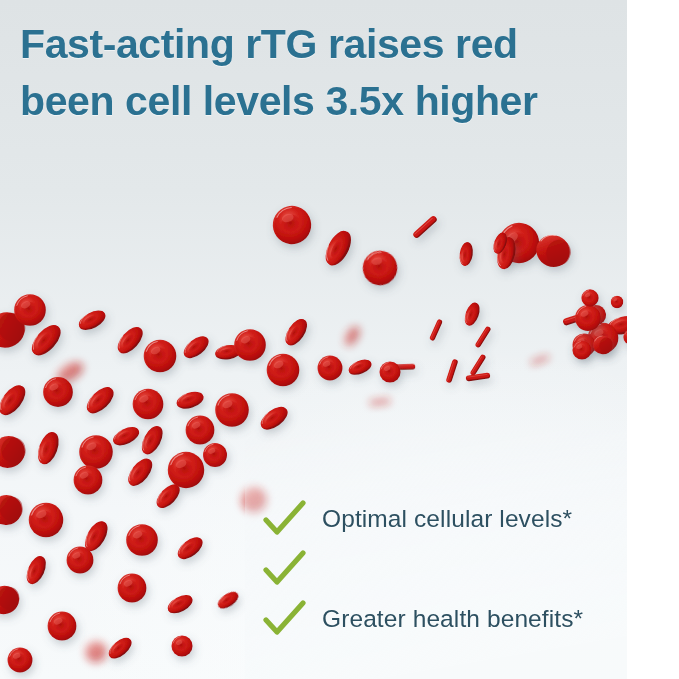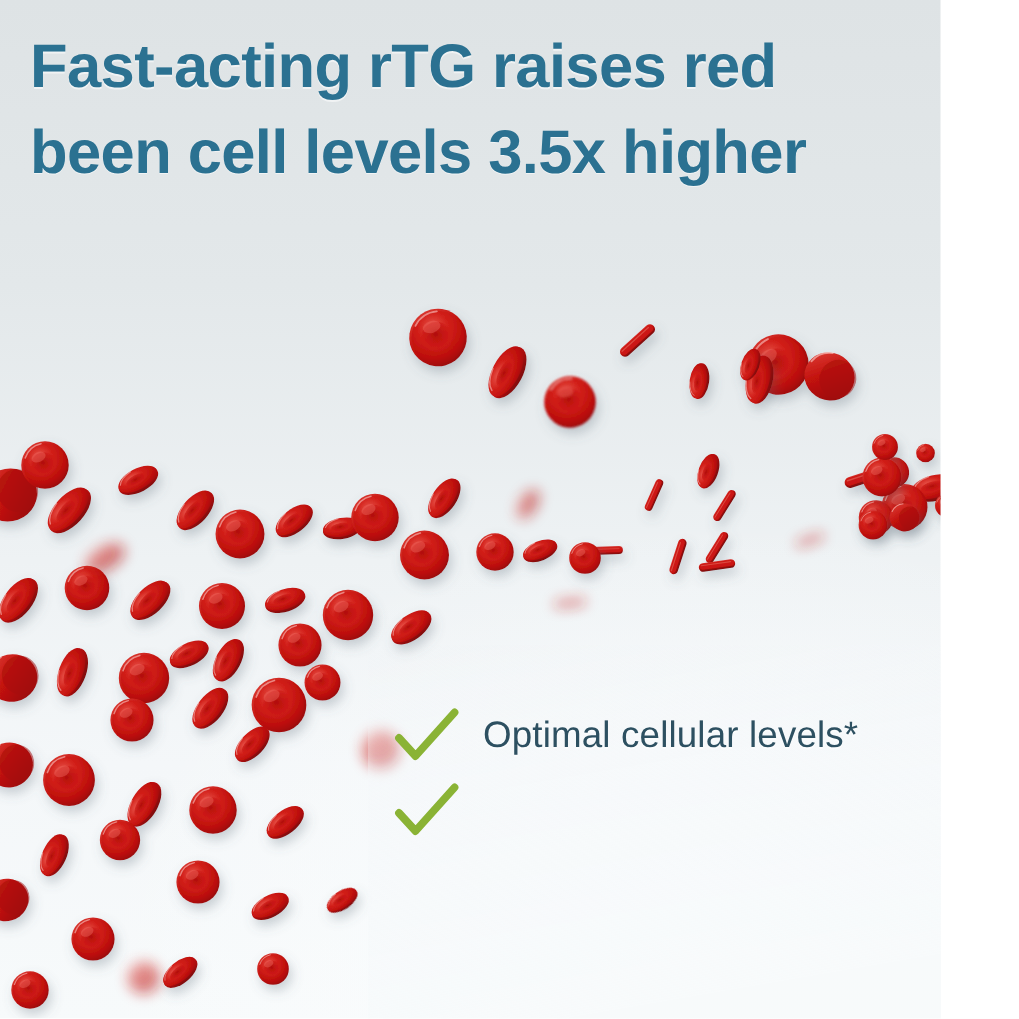--- a/index.html
+++ b/index.html
@@ -42,21 +42,21 @@
     left: 0; top: 0;
     width: 679px;
     height: 679px;
     z-index: 10;
   }
 
   
   .benefits {
     position: absolute;
     left: 262px;
-    top: 466px;
+    top: 494px;
     width: 400px;
     z-index: 45;
   }
   .benefit-row {
     display: flex;
     align-items: center;
     height: 50px;
   }
   .check {
     width: 46px;
@@ -297,17 +297,25 @@
     </div>
 
     <div class="benefit-row">
       <span class="check">
         <svg width="46" height="40" viewBox="0 0 46 40" xmlns="http://www.w3.org/2000/svg">
           <path d="M4 21 L15 33 L41 4" stroke="#8ab335" stroke-width="5.2" fill="none" stroke-linecap="round" stroke-linejoin="round"></path>
         </svg>
       </span>
     </div>
 
+    <div class="benefit-row">
+      <span class="check">
+        <svg width="46" height="40" viewBox="0 0 46 40" xmlns="http://www.w3.org/2000/svg">
+          <path d="M4 21 L15 33 L41 4" stroke="#8ab335" stroke-width="5.2" fill="none" stroke-linecap="round" stroke-linejoin="round"></path>
+        </svg>
+      </span>
+      <span class="benefit-label">Greater health benefits*</span>
+    </div>
 
   </div>
 
 
 </div>
 
 </body></html>

